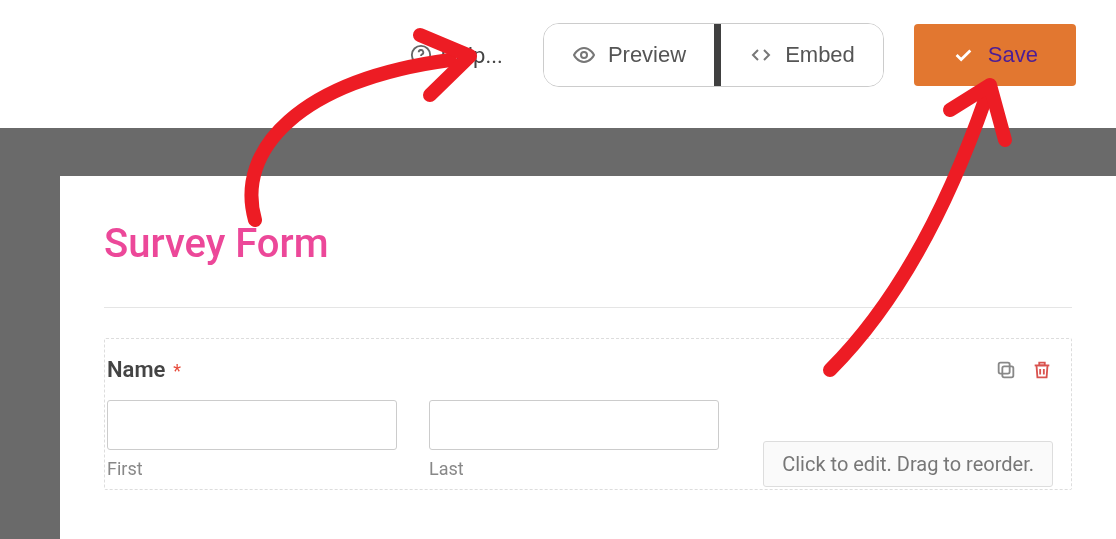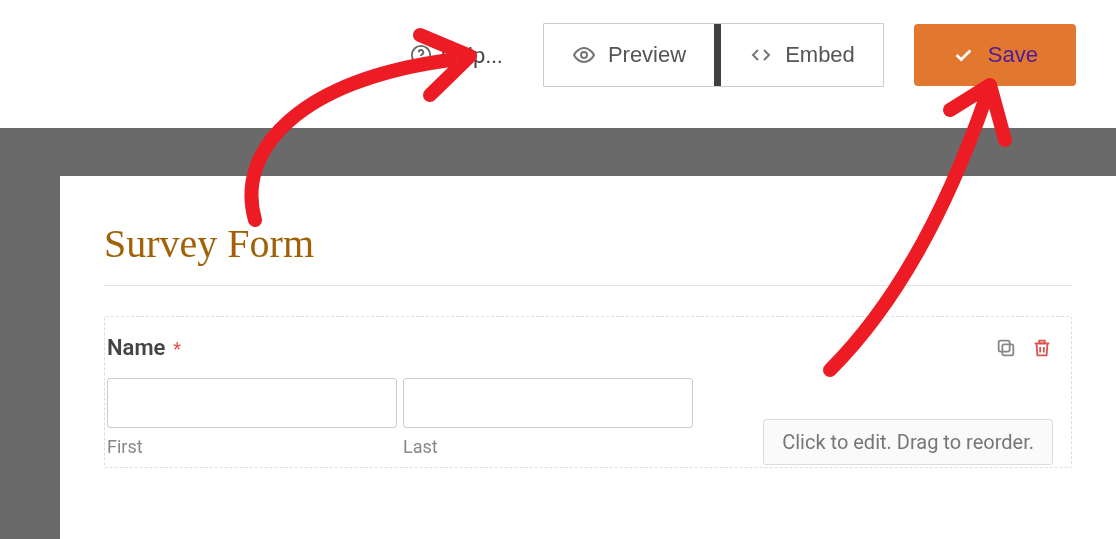--- a/index.html
+++ b/index.html
@@ -31,21 +31,21 @@
       align-items: center;
       gap: 8px;
       color: #444;
       font-size: 22px;
       cursor: pointer;
       padding: 6px 10px;
     }
     .btn-group {
       display: flex;
       border: 1px solid #ccc;
-      border-radius: 1px;
+      border-radius: 16px;
       overflow: hidden;
     }
     .btn-group .btn {
       display: flex;
       align-items: center;
       gap: 12px;
       padding: 18px 28px;
       background: #fff;
       color: #555;
       font-size: 22px;
@@ -98,23 +98,22 @@
       top: 176px;
       left: 60px;
       right: 0;
       bottom: 0;
       background: #fff;
       padding: 44px 44px 0 44px;
     }
     .form-title {
       font-size: 40px;
       font-weight: 500;
-      color: #a16207;
-      margin-bottom: 18px;
-      font-family: Liberation Serif, serif;
+      color: #ec4899;
+      margin-bottom: 40px;
     }
     .divider {
       height: 1px;
       background: #e5e5e5;
       margin-bottom: 30px;
     }
 
     
     .field-block {
       border: 1px dashed #ddd;
@@ -139,21 +138,21 @@
       gap: 14px;
     }
     .field-actions .action-btn {
       cursor: pointer;
       color: #888;
     }
     .field-actions .action-btn.delete { color: #d9534f; }
 
     .name-inputs {
       display: flex;
-      gap: 6px;
+      gap: 32px;
     }
     .input-col {
       display: flex;
       flex-direction: column;
       width: 290px;
     }
     .text-input {
       height: 50px;
       border: 1px solid #ccc;
       border-radius: 3px;

